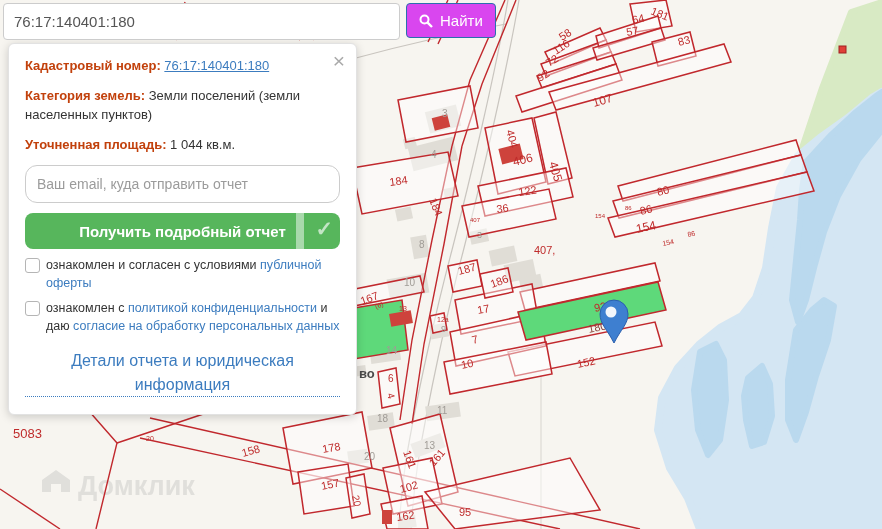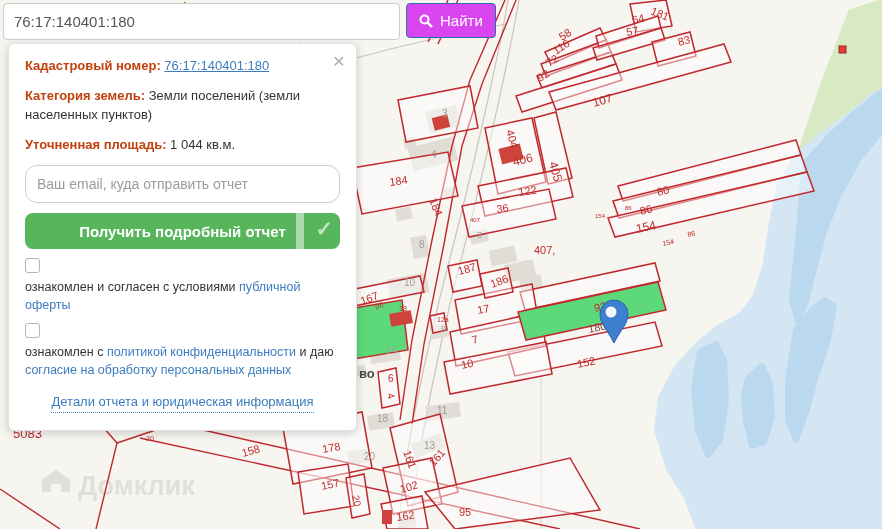--- a/index.html
+++ b/index.html
@@ -42,25 +42,25 @@
     padding:0 11px;font-size:14px;color:#555;font-family:"Liberation Sans",sans-serif;outline:none;
   }
   .email-input::placeholder{color:#9b9b9b;}
   .report-btn{
     position:relative;margin-top:10px;width:100%;height:36px;border:none;border-radius:8px;
     background:#57b65c;color:#fff;font-size:15px;font-weight:bold;cursor:pointer;
     font-family:"Liberation Sans",sans-serif;
   }
   .report-btn .stripe{position:absolute;right:36px;top:0;width:8px;height:100%;background:#a9d9ac;}
   .report-btn .chk{position:absolute;right:7px;top:4px;color:#c3e5c5;font-size:21px;font-weight:bold;}
-  .cb-row{display:flex;align-items:flex-start;gap:6px;margin-top:8px;font-size:12.5px;color:#333;line-height:1.4;flex-direction:column;}
+  .cb-row{display:flex;align-items:flex-start;gap:6px;margin-top:8px;font-size:12.5px;color:#333;line-height:1.4;}
   .cb{flex:0 0 auto;width:13px;height:13px;margin-top:1px;border:1px solid #b5b5b5;border-radius:3px;background:#fff;cursor:pointer;}
   .cb-row a{text-decoration:none;border-bottom:0;color:#3c7cbf;}
   .panel-links{margin-top:14px;text-align:center;}
-  .panel-links a{display:inline-block;font-size:13px;color:#3c7cbf;text-decoration:none;
+  .panel-links a{display:inline-block;font-size:16px;color:#3c7cbf;text-decoration:none;
     border-bottom:1px dotted #3c7cbf;margin-bottom:7px;}
   
   text{font-family:"Liberation Sans",sans-serif;}
 </style>
 </head>
 <body>
 
 <svg id="map" width="882" height="529" viewBox="0 0 882 529">
     <rect x="0" y="0" width="882" height="529" fill="#f7f5f0"></rect>
     <polygon points="851,12 882,2 882,98 818,156 797,163 822,88" fill="#d8eac4" stroke-linejoin="round" stroke="#d8eac4" stroke-width="6"></polygon>

